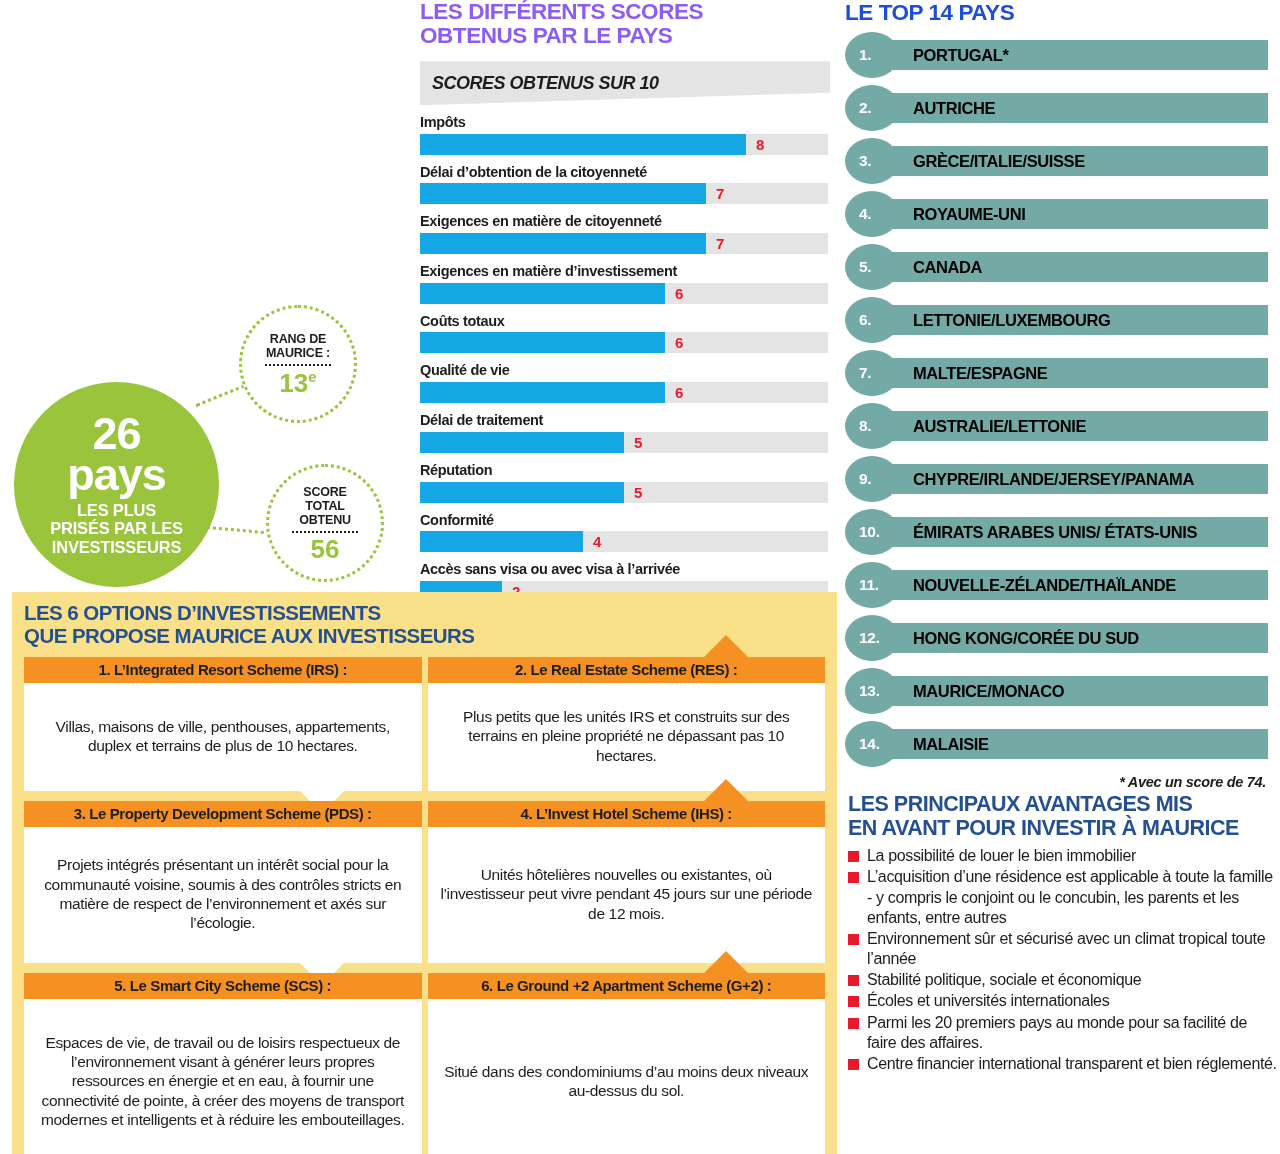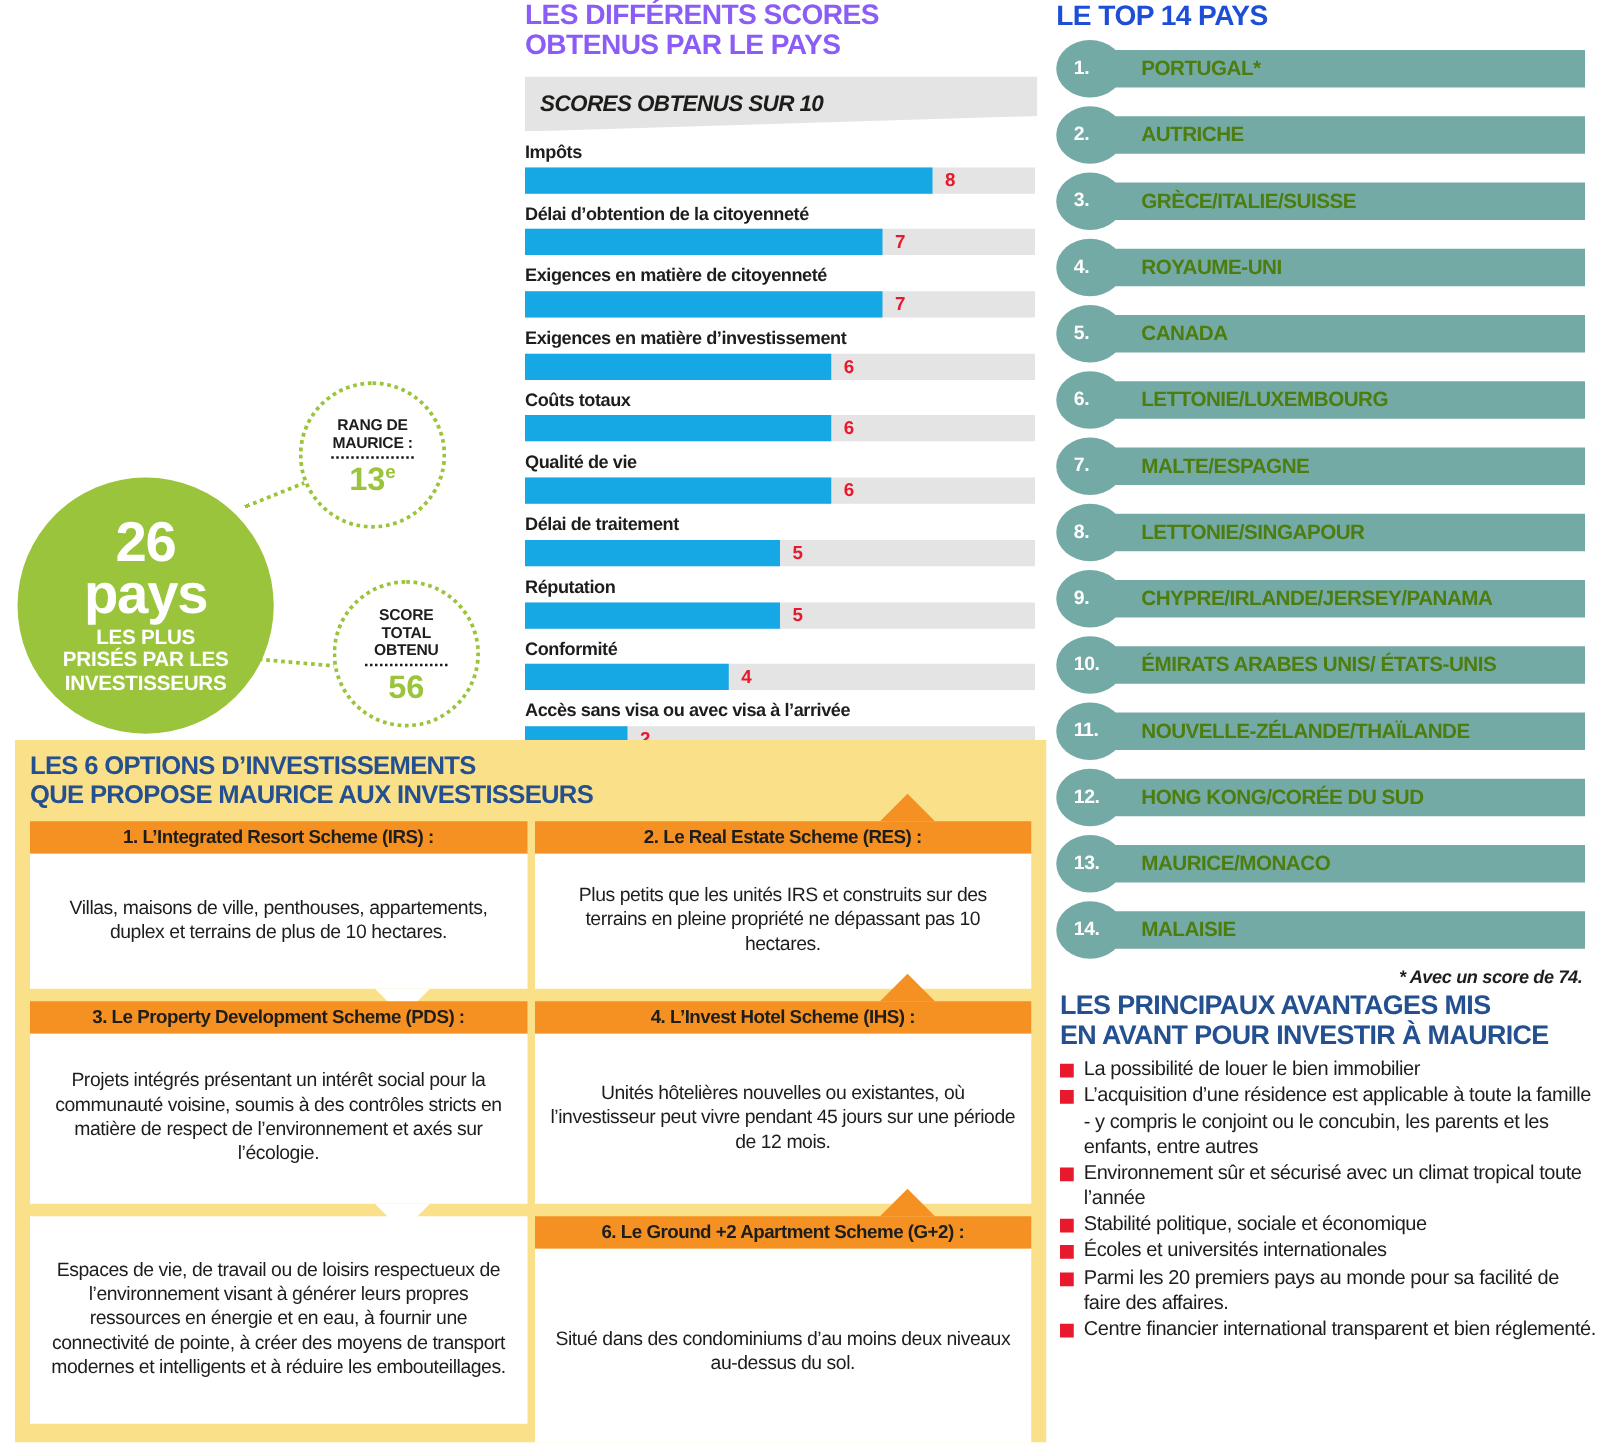--- a/index.html
+++ b/index.html
@@ -76,21 +76,21 @@
     border-radius: 27px / 23px;
   }
   .rank-num {
     position: absolute; left: 14px; top: 8px; width: 44px; height: 30px;
     display: flex; align-items: center;
     color: #ffffff; font-weight: bold; font-size: 15.5px; letter-spacing: -0.3px;
   }
   .rank-name {
     position: absolute; left: 68px; top: 8px; height: 30px; right: 0;
     display: flex; align-items: center;
-    color: #4d7c0f; font-weight: bold; font-size: 16.5px; letter-spacing: -0.4px;
+    color: #000000; font-weight: bold; font-size: 16.5px; letter-spacing: -0.4px;
     white-space: nowrap; overflow: hidden;
   }
   .footnote { text-align: right; padding-right: 14px; margin-top: 2px;
     font-size: 14.5px; font-weight: bold; font-style: italic; color: #1d1d1b; letter-spacing: -0.3px; }
 
   
   .adv { position: absolute; left: 848px; top: 793px; width: 432px; }
   .adv-title { color: #24508f; font-weight: bold; font-size: 21.5px; line-height: 1.1; letter-spacing: -0.5px; text-transform: uppercase;}
   .adv-list { margin-top: 6px; }
   .adv-item { position: relative; padding-left: 19px; margin-bottom: 1px;
@@ -282,21 +282,21 @@
         <div class="rank-item">
           <div class="rank-bar" style="background: rgb(116, 170, 166);"></div>
           <div class="rank-blob" style="background: rgb(116, 170, 166);"></div>
           <div class="rank-num">7.</div>
           <div class="rank-name">MALTE/ESPAGNE</div>
         </div>
         <div class="rank-item">
           <div class="rank-bar" style="background: rgb(116, 170, 166);"></div>
           <div class="rank-blob" style="background: rgb(116, 170, 166);"></div>
           <div class="rank-num">8.</div>
-          <div class="rank-name">LETTONIE/SINGAPOUR</div>
+          <div class="rank-name">AUSTRALIE/LETTONIE</div>
         </div>
         <div class="rank-item">
           <div class="rank-bar" style="background: rgb(116, 170, 166);"></div>
           <div class="rank-blob" style="background: rgb(116, 170, 166);"></div>
           <div class="rank-num">9.</div>
           <div class="rank-name">CHYPRE/IRLANDE/JERSEY/PANAMA</div>
         </div>
         <div class="rank-item">
           <div class="rank-bar" style="background: rgb(116, 170, 166);"></div>
           <div class="rank-blob" style="background: rgb(116, 170, 166);"></div>
@@ -368,20 +368,21 @@
             <div class="arrow-down" style="left: calc(75% - 22px); bottom: -22px;"></div>
           </div>
           <div class="opt-card">
             <div class="opt-head">4. L’Invest Hotel Scheme (IHS) :</div>
             <div class="opt-body" style="min-height: 136px; display: flex; align-items: center; justify-content: center;">Unités hôtelières nouvelles ou existantes, où l’investisseur peut vivre pendant 45 jours sur une période de 12 mois.</div>
             <div class="arrow-up" style="left: calc(75% - 22px); top: -22px;"></div>
           </div>
         </div>
         <div class="invest-row">
           <div class="opt-card">
+            <div class="opt-head">5. Le Smart City Scheme (SCS) :</div>
             <div class="opt-body" style="min-height: 166px; display: flex; align-items: center; justify-content: center;">Espaces de vie, de travail ou de loisirs respectueux de l’environnement visant à générer leurs propres ressources en énergie et en eau, à fournir une connectivité de pointe, à créer des moyens de transport modernes et intelligents et à réduire les embouteillages.</div>
           </div>
           <div class="opt-card">
             <div class="opt-head">6. Le Ground +2 Apartment Scheme (G+2) :</div>
             <div class="opt-body" style="min-height: 166px; display: flex; align-items: center; justify-content: center;">Situé dans des condominiums d’au moins deux niveaux au-dessus du sol.</div>
             <div class="arrow-up" style="left: calc(75% - 22px); top: -22px;"></div>
           </div>
         </div>
       </div>
   </div>

